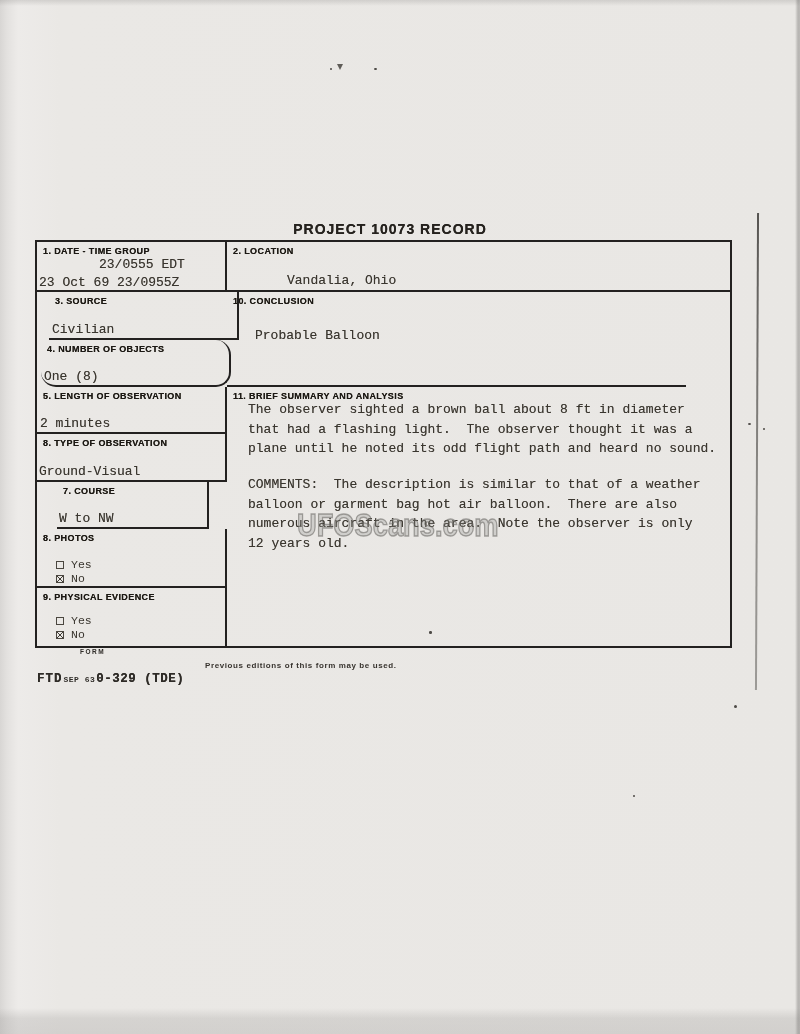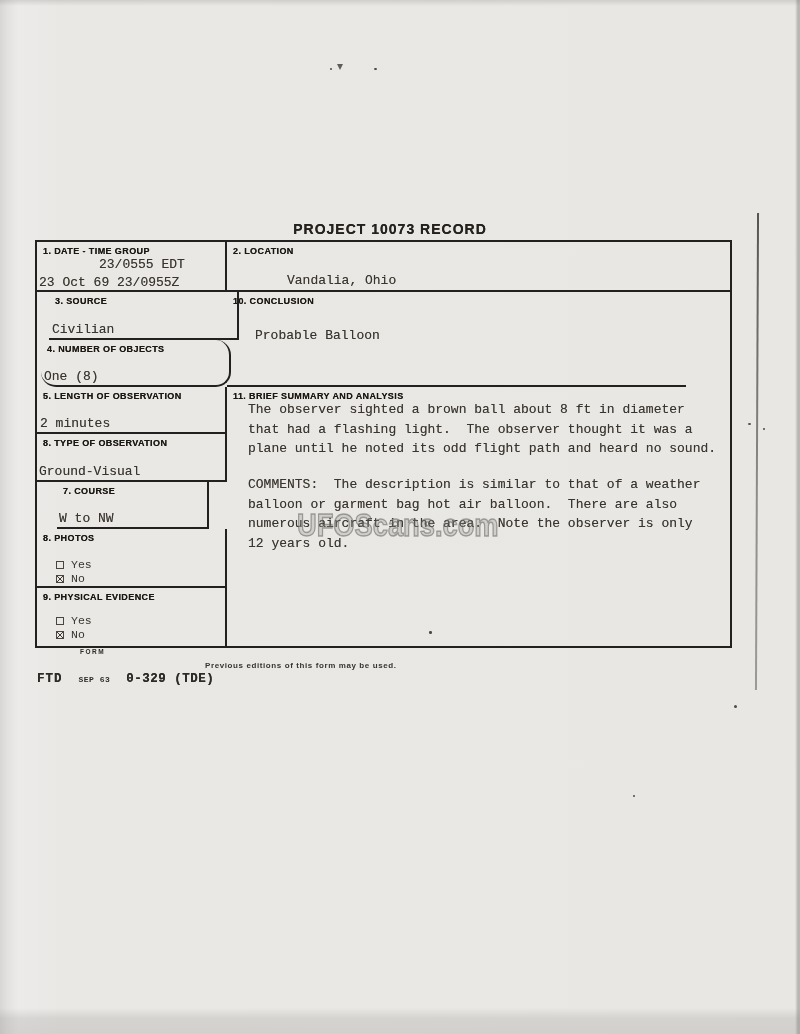--- a/index.html
+++ b/index.html
@@ -79,21 +79,21 @@
     -webkit-text-stroke:1.4px rgba(100,98,95,.55);
     transform:scaleX(.88);transform-origin:left top;
     white-space:nowrap;z-index:5;
   }
 
   .footer-form-word{
     position:absolute;left:80px;top:648px;
     font-size:6.5px;font-weight:bold;letter-spacing:1.5px;color:#2e2b27;
   }
   .footer-line{
-    position:absolute;left:37px;top:656px;display:flex;align-items:baseline;gap:16px;
+    position:absolute;left:37px;top:656px;display:flex;align-items:baseline;gap:1px;
     font-family:"Liberation Mono","DejaVu Sans Mono",monospace;color:#2e2b27;
   }
   .footer-ftd{font-size:12.5px;letter-spacing:1px;font-weight:bold;text-shadow:0 0 .5px #3a3732;}
   .footer-date{font-size:8px;font-weight:bold;letter-spacing:.5px;}
   .footer-num{font-size:12.5px;letter-spacing:.5px;font-weight:bold;text-shadow:0 0 .5px #3a3732;margin-top:16px;}
   .footer-note{
     position:absolute;left:205px;top:661px;
     font-size:8px;font-weight:bold;letter-spacing:.6px;color:#38342f;
     filter:blur(.3px);transform:scaleY(.92);
   }

